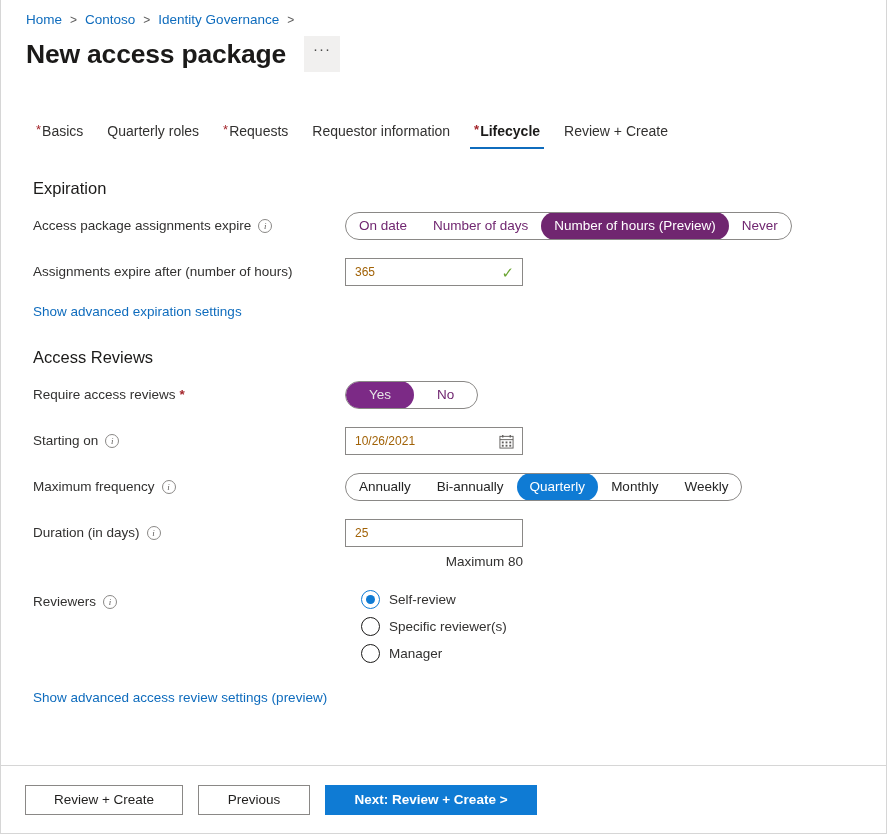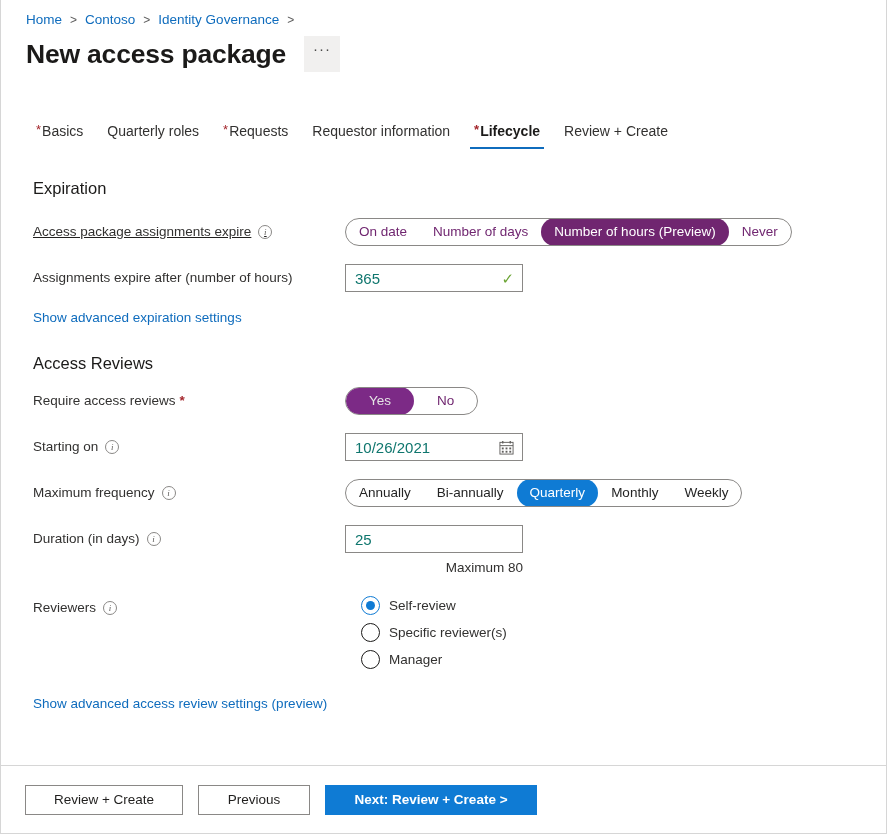--- a/index.html
+++ b/index.html
@@ -222,22 +222,22 @@
     padding: 0 8px 0 9px;
     font-size: 13.5px;
     color: #323130;
     position: relative;
   }
   .txt-input input {
     border: none;
     outline: none;
     flex: 1;
     font-family: inherit;
-    font-size: 15px;
-    color: #0f766e;
+    font-size: 12px;
+    color: #a16207;
     background: transparent;
     padding: 0;
     min-width: 0;
   }
   .check-ok {
     color: #6aa432;
     font-size: 15px;
     line-height: 1;
     margin-left: 4px;
   }
@@ -342,21 +342,21 @@
     <button class="tab"><span class="req-ast">*</span><span>Requests</span></button>
     <button class="tab"><span>Requestor information</span></button>
     <button class="tab active"><span class="req-ast">*</span><span>Lifecycle</span></button>
     <button class="tab"><span>Review + Create</span></button>
   </div>
 
   <div class="content">
 
     <h2 class="section-head" id="expiration-head">Expiration</h2>
 
-    <div class="form-row" style="margin-top:20px;text-decoration:underline;">
+    <div class="form-row" style="margin-top:14px;">
       <div class="row-label">
         <span>Access package assignments expire</span>
         <span class="info-icon">i</span>
       </div>
       <div class="field-col">
         <div class="pillgroup">
           <button class="pill purple">On date</button>
           <button class="pill purple">Number of days</button>
           <button class="pill sel-purple">Number of hours (Preview)</button>
           <button class="pill purple">Never</button>

